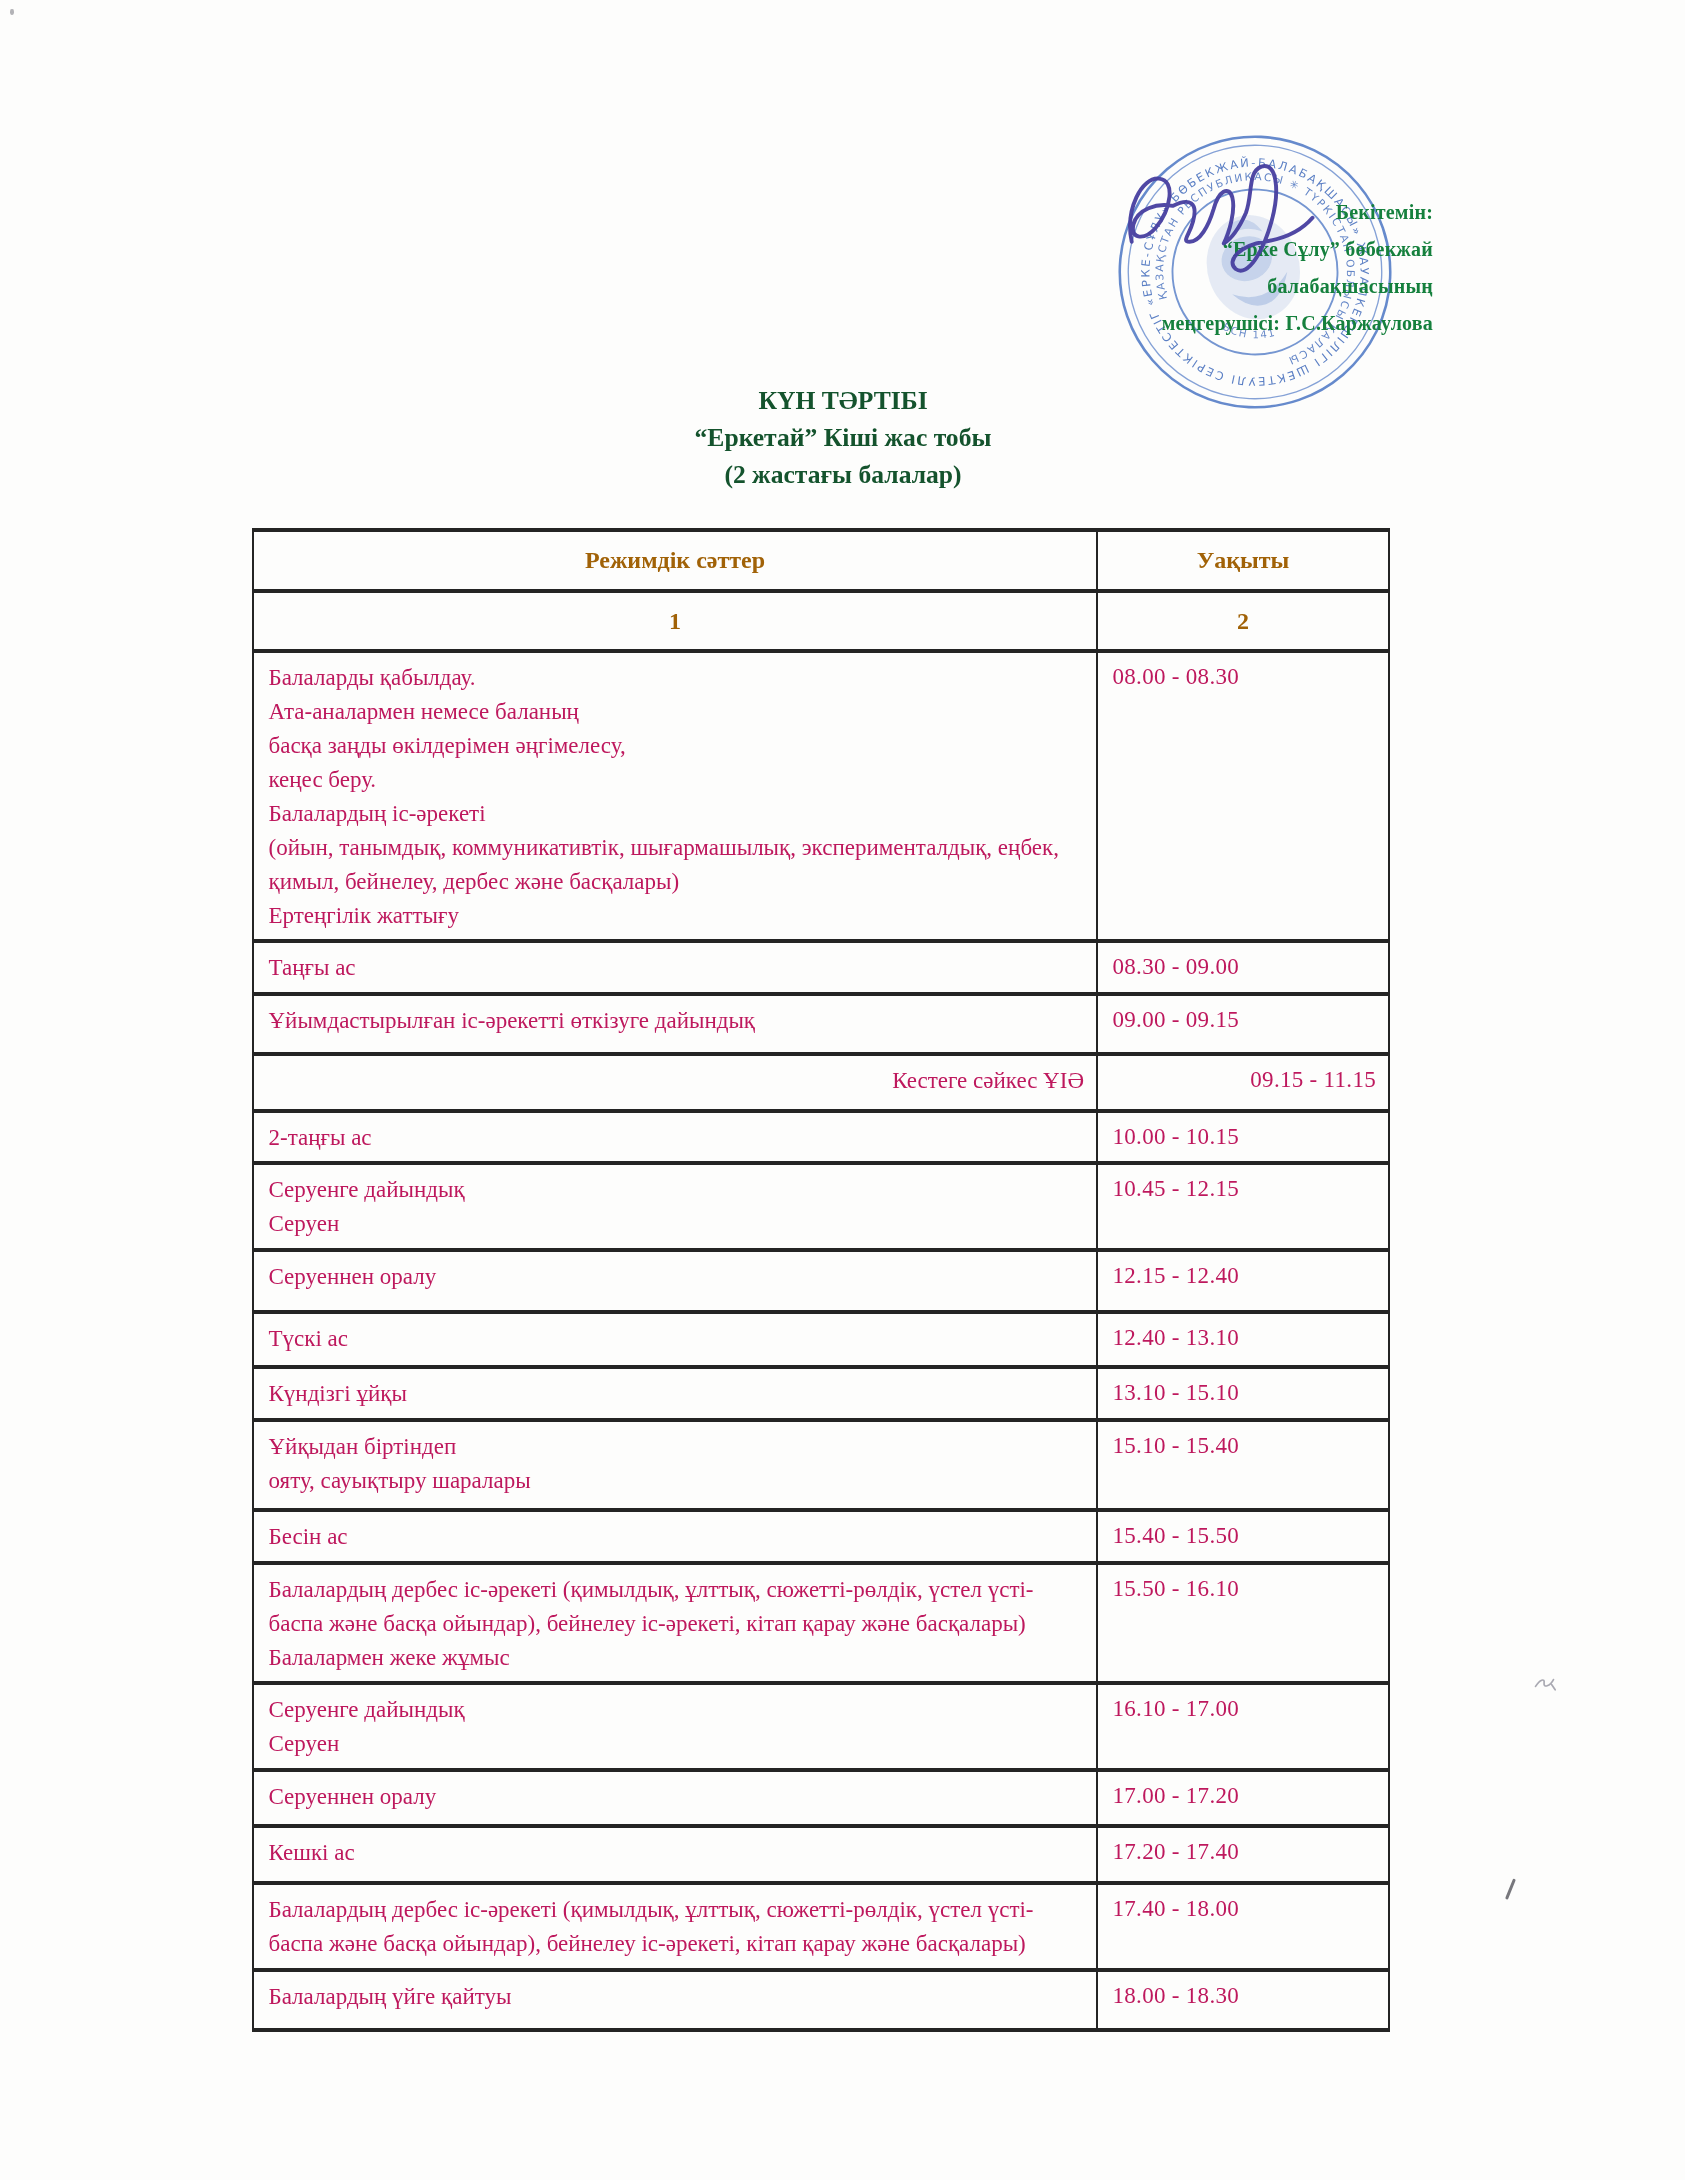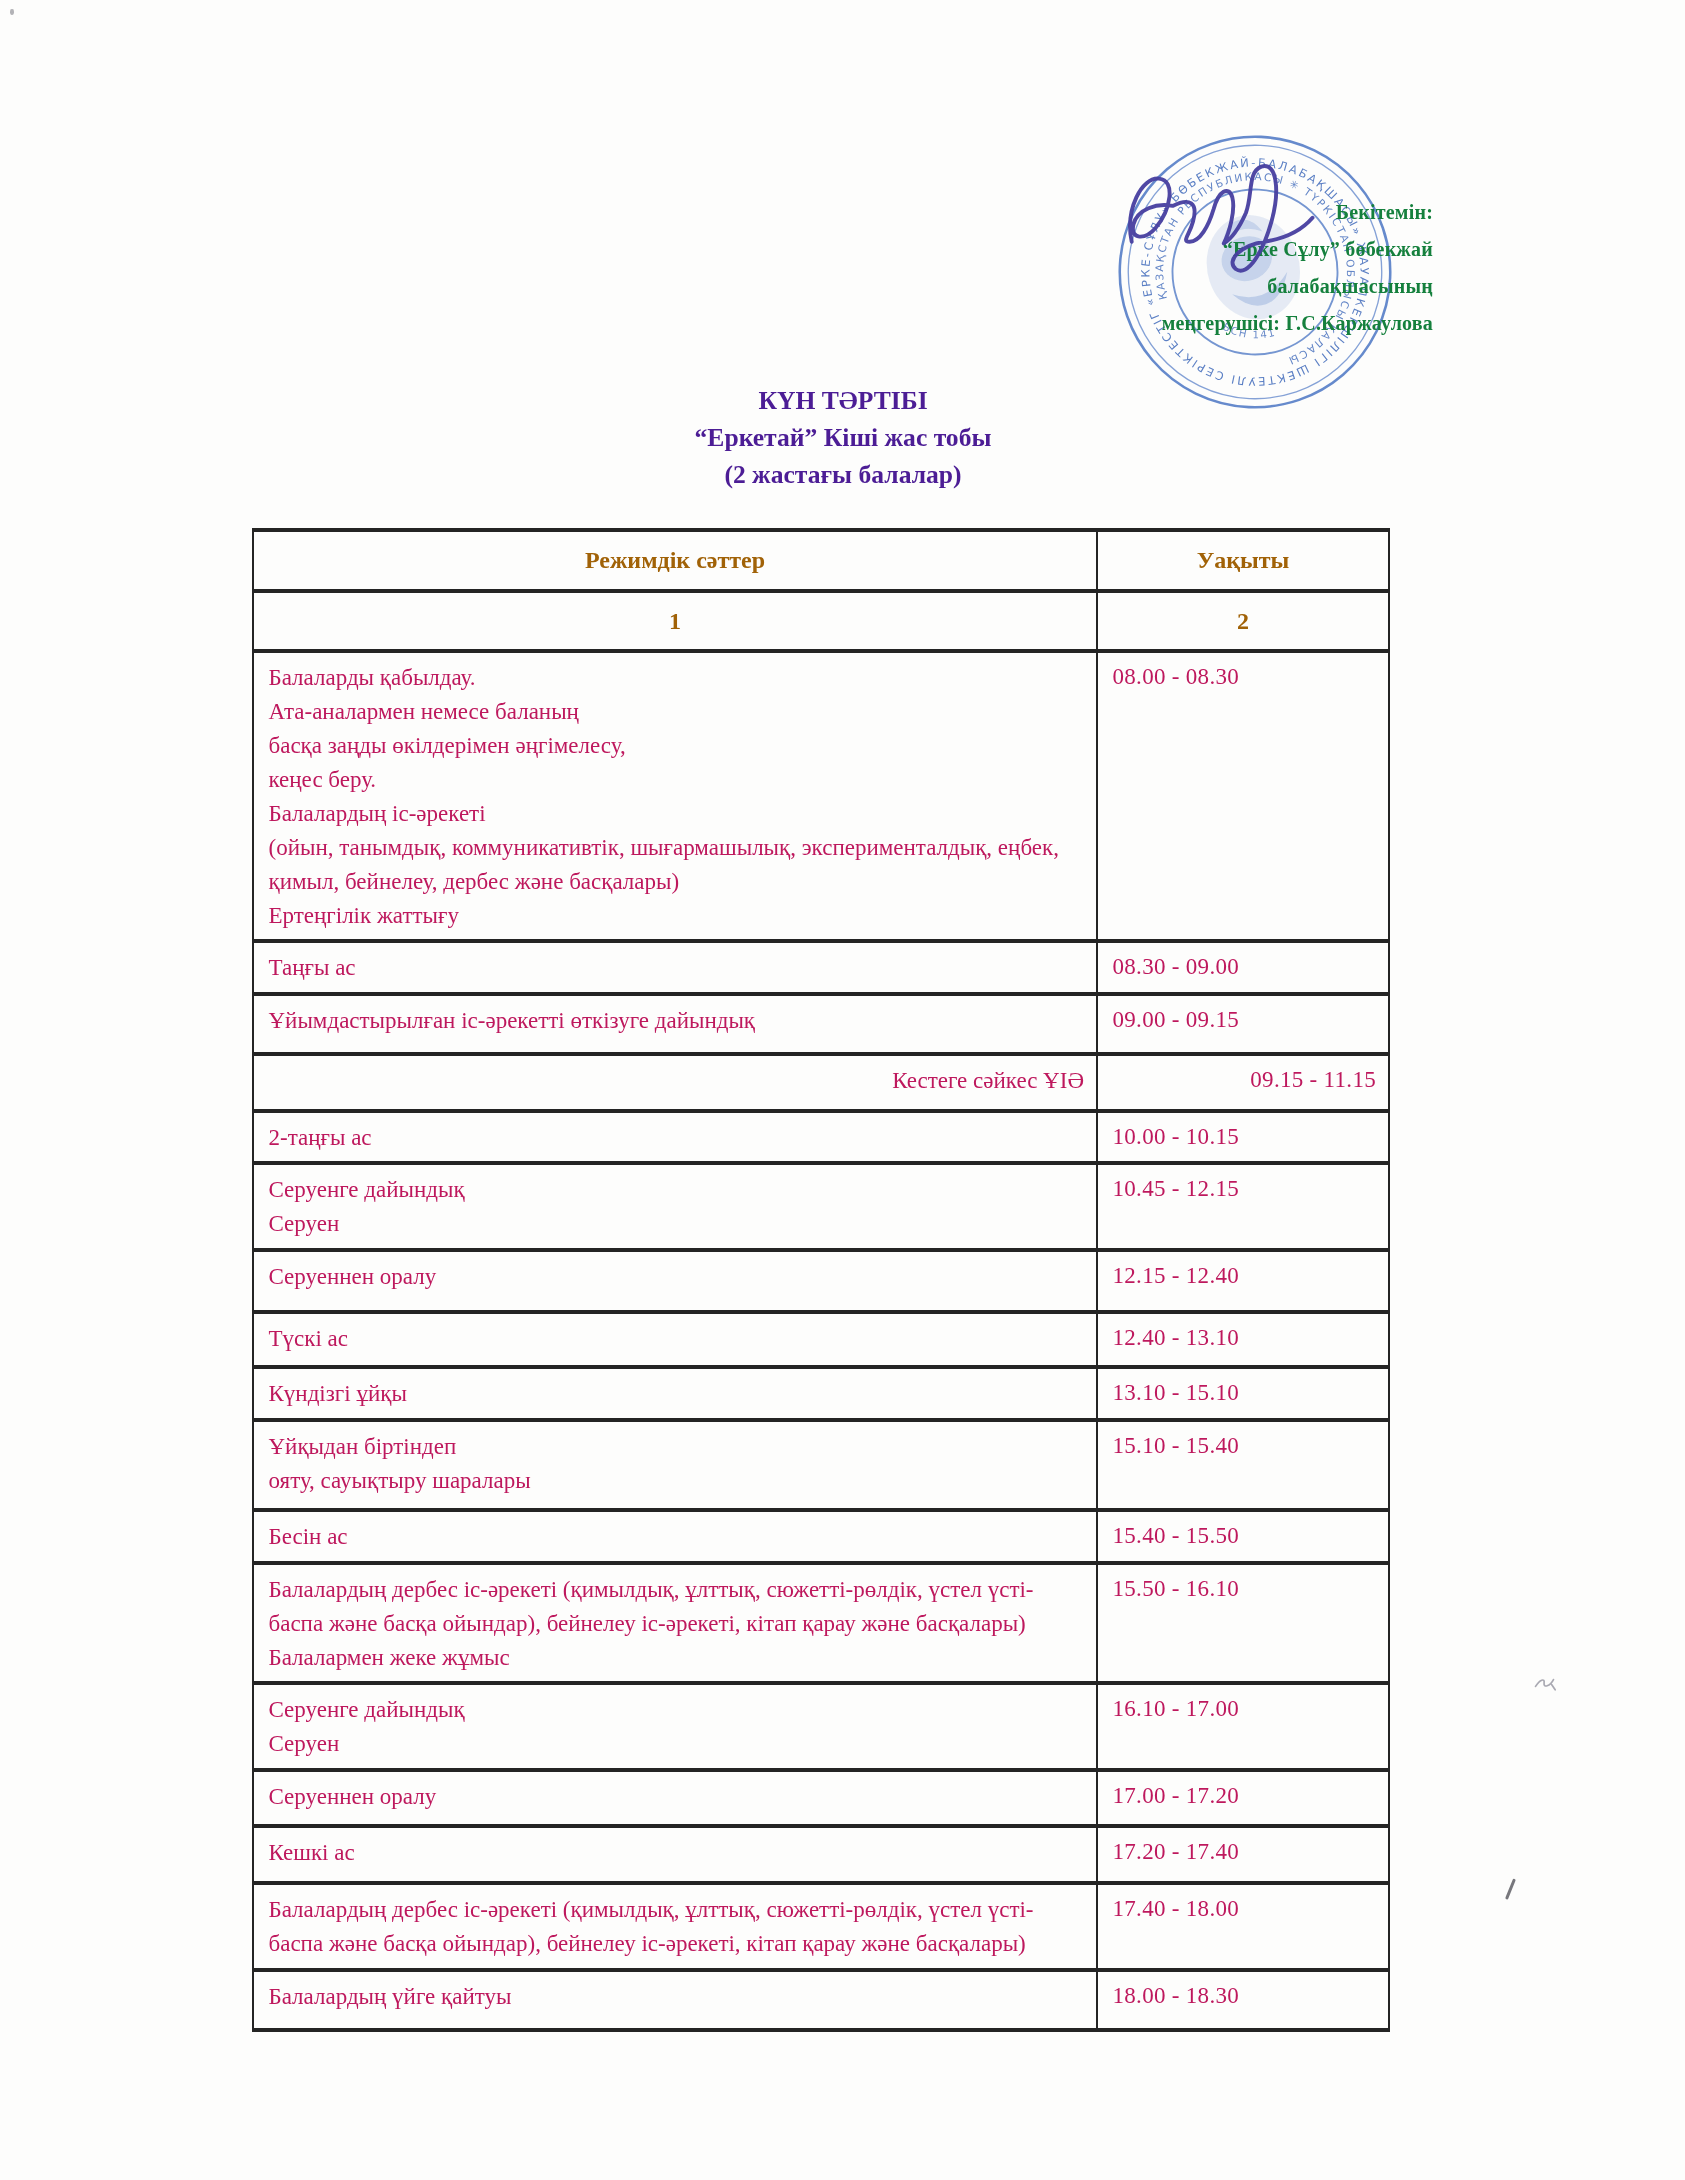--- a/index.html
+++ b/index.html
@@ -29,21 +29,21 @@
   .approval-text{
     position:absolute;top:194px;left:980px;width:453px;
     text-align:right;font-weight:bold;font-size:20px;line-height:37px;
     letter-spacing:0.2px;z-index:2;color:#15803d;
   }
 
   
   .title-block{
     position:absolute;top:382px;left:0;width:1686px;
     text-align:center;font-weight:bold;font-size:25.6px;line-height:37px;
-    color:#4c1d95;
+    color:#14532d;
   }
 
   
   table.schedule{
     position:absolute;left:252px;top:528px;width:1136px;
     border-collapse:collapse;table-layout:fixed;
   }
   .schedule th,.schedule td{
     border:2.6px solid #242424;
     border-top-width:4.3px;border-bottom-width:4.3px;

